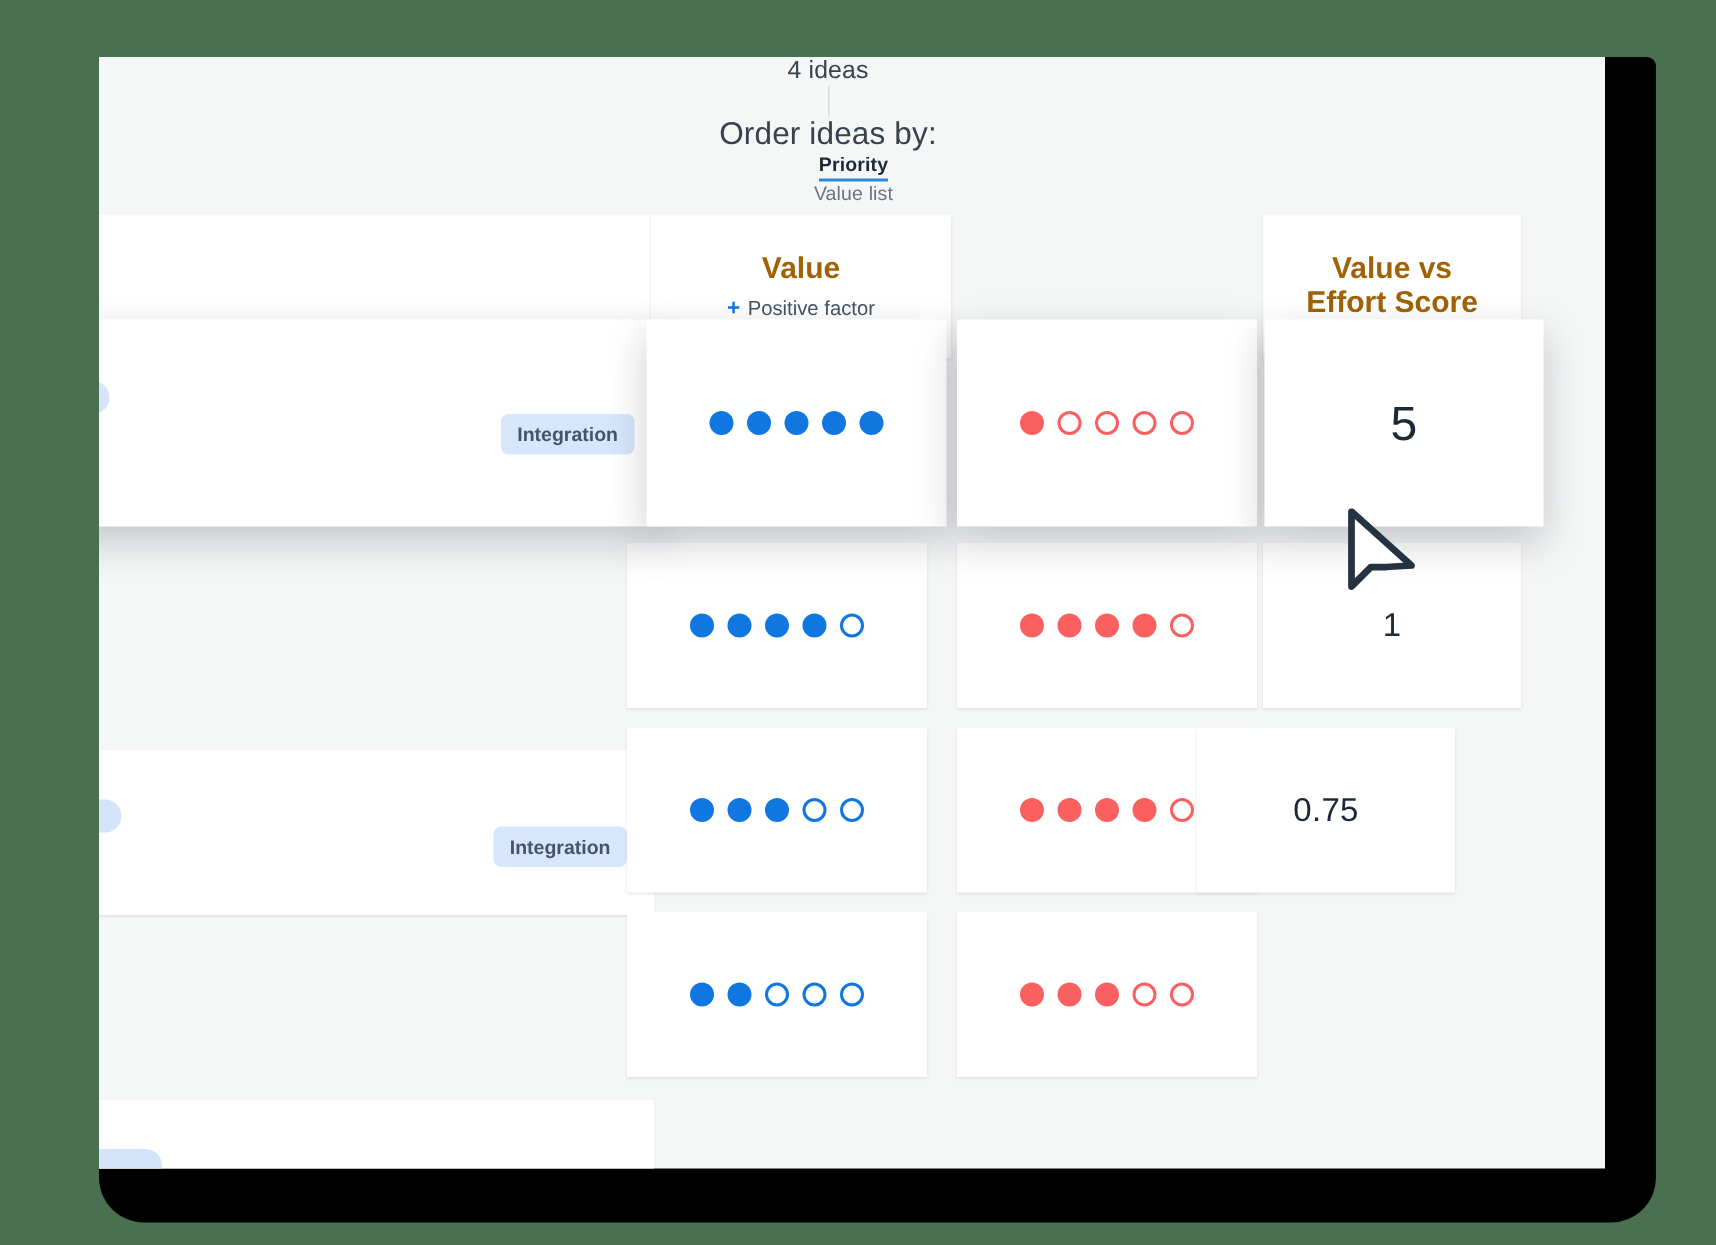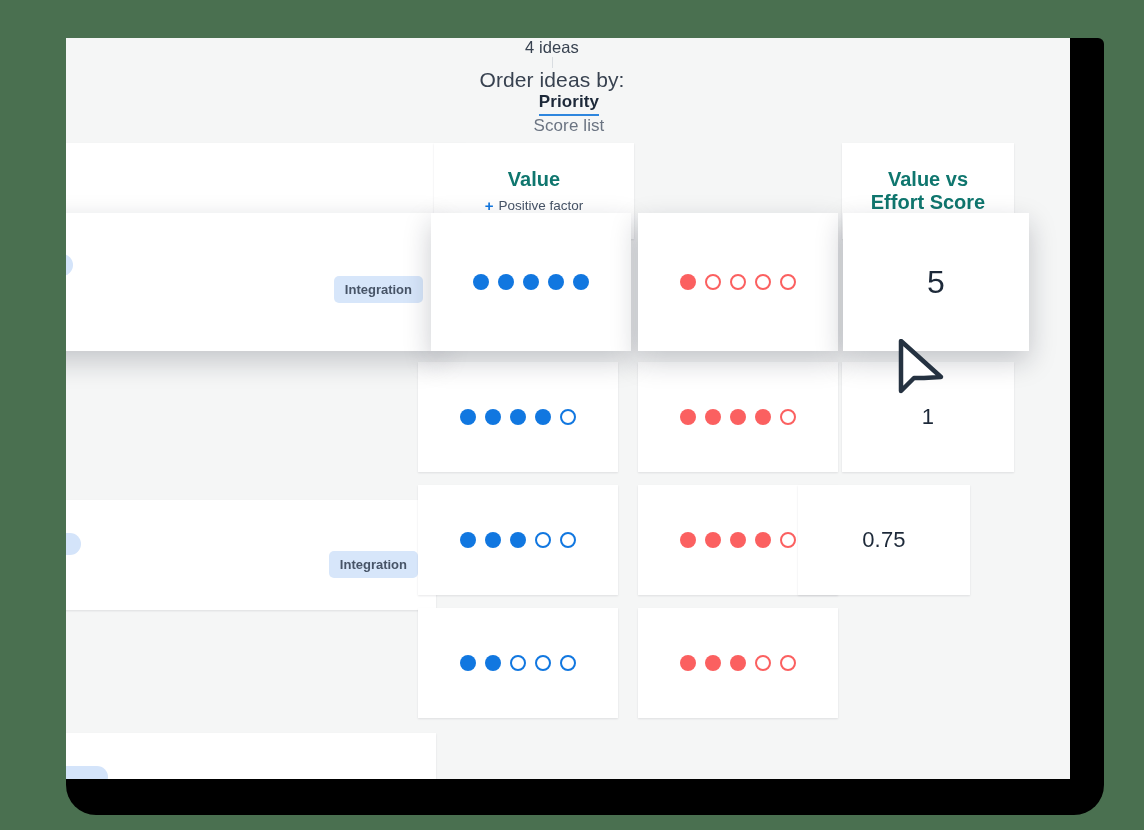--- a/index.html
+++ b/index.html
@@ -61,21 +61,21 @@
     height: 26px;
     background: #d9dde1;
     margin: 0 26px;
   }
   .tb-label {
     font-size: 21px;
     color: #384250;
     letter-spacing: .1px;
   }
   .tb-opt {
-    font-size: 17px;
+    font-size: 13px;
     color: #6b7482;
     margin-left: 34px;
     letter-spacing: .1px;
     cursor: pointer;
   }
   .tb-opt.active {
     color: #1d2939;
     font-weight: bold;
     border-bottom: 2.5px solid #2e86de;
     padding-bottom: 2px;
@@ -97,21 +97,21 @@
     box-shadow: 0 1px 2px rgba(16,24,40,.10);
     display: flex;
     flex-direction: column;
     align-items: center;
     justify-content: center;
     box-sizing: border-box;
   }
   .hcard-title {
     font-size: 20px;
     font-weight: bold;
-    color: #0f766e;
+    color: #a16207;
     line-height: 1.15;
     text-align: center;
   }
   .hcard-sub {
     font-size: 13.5px;
     color: #475467;
     margin-top: 6px;
     display: flex;
     align-items: center;
     gap: 5px;
@@ -200,21 +200,21 @@
 
 <div id="shadow-block"></div>
 
 <div id="panel">
 
   <div id="toolbar">
     <span class="tb-count">4 ideas</span>
     <span class="tb-divider"></span>
     <span class="tb-label">Order ideas by:</span>
     <span class="tb-opt active">Priority</span>
-    <span class="tb-opt">Score list</span>
+    <span class="tb-opt">Value list</span>
   </div>
 
   <div id="header-row">
     <div class="hcard" style="left:-35px; width:435px;"></div>
 
     <div class="hcard" style="left:368px; width:200px;">
       <div class="hcard-title">Value</div>
       <div class="hcard-sub">
         <span class="sign-plus">+</span>
         <span>Positive factor</span>

